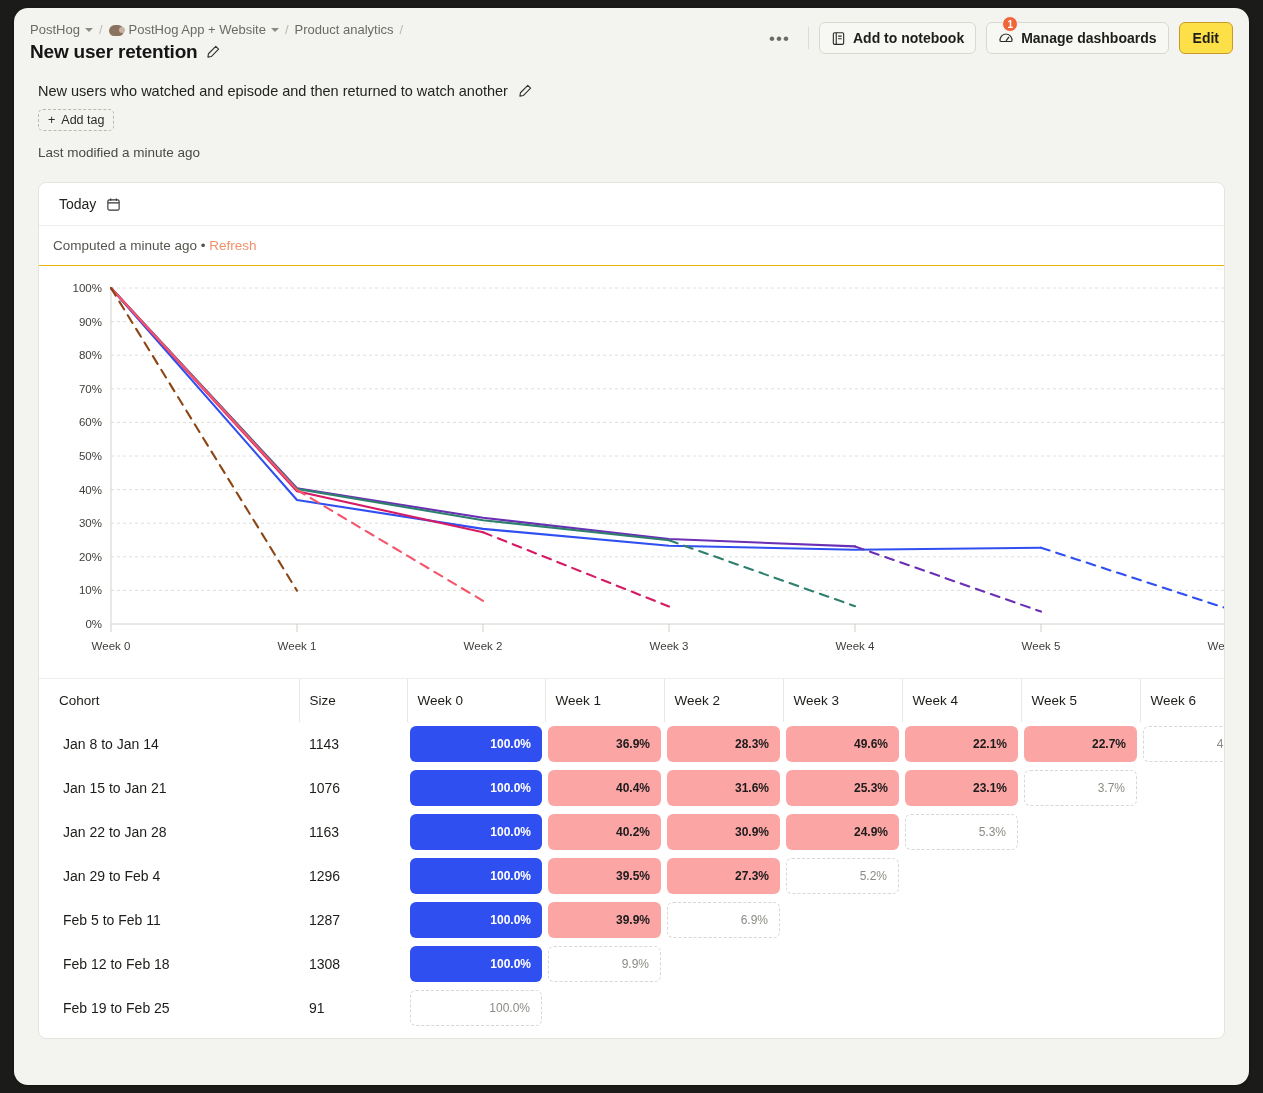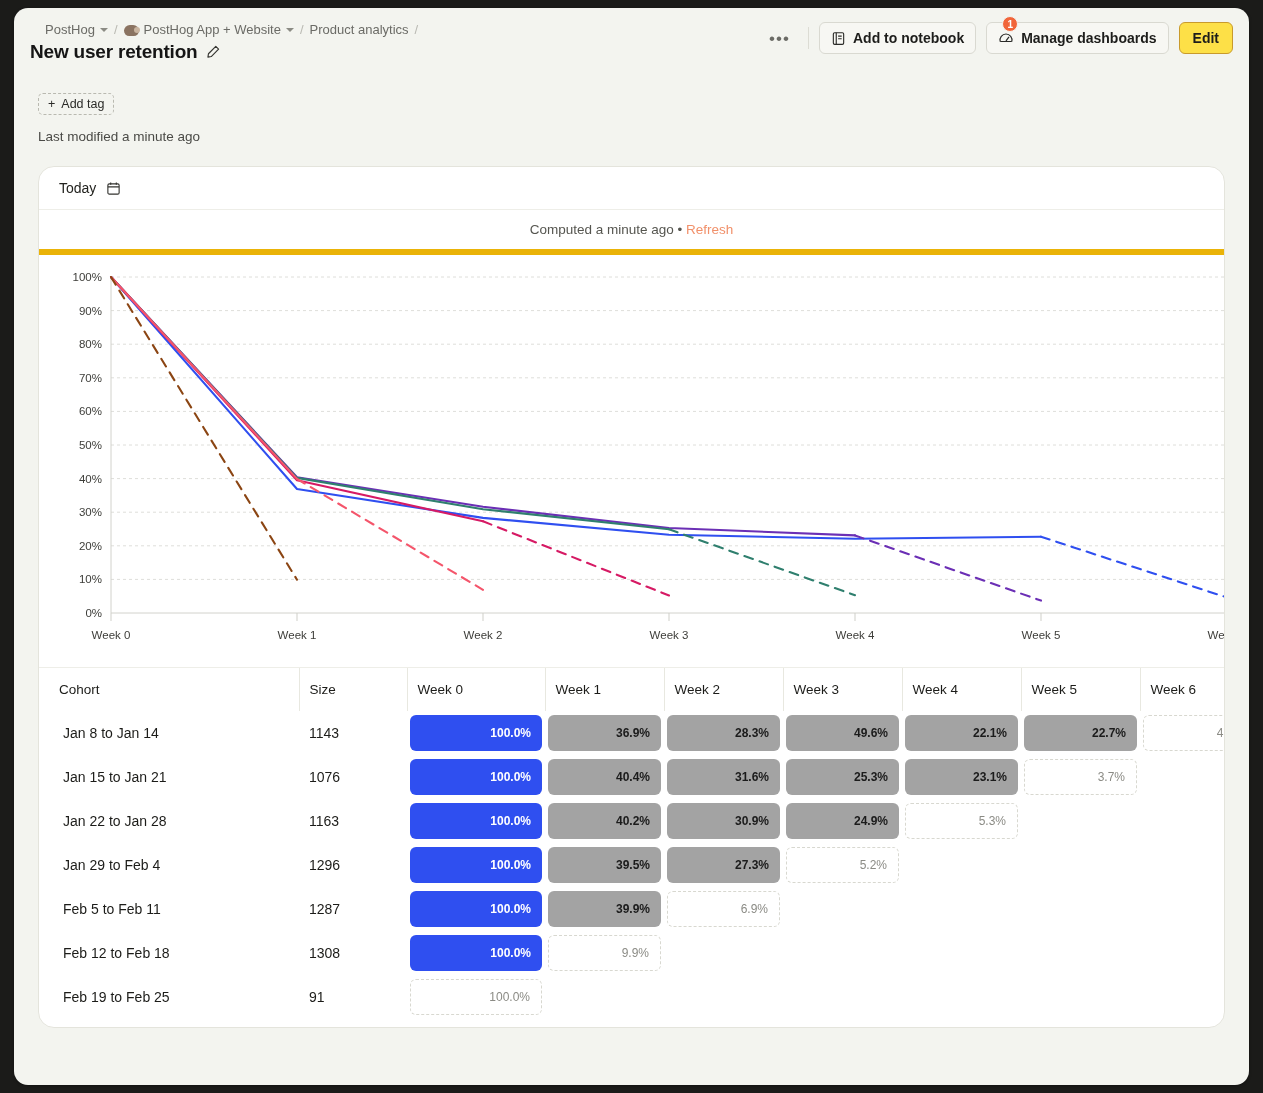--- a/index.html
+++ b/index.html
@@ -14,21 +14,21 @@
     left: 14px; top: 8px;
     width: 1235px; height: 1077px;
     background: #f3f4ef;
     border-radius: 14px;
     overflow: hidden;
     box-shadow: 0 1px 3px rgba(0,0,0,.35);
   }
 
   
   .topbar { padding: 14px 16px 0 16px; position: relative; }
-  .breadcrumb { display: flex; align-items: center; gap: 6px; font-size: 13px; color: #6b6b66; margin-left: 15px; }
+  .breadcrumb { display: flex; align-items: center; gap: 6px; font-size: 13px; color: #6b6b66; }
   .bc-item { display: flex; align-items: center; gap: 5px; cursor: pointer; }
   .bc-sep { color: #b9b9b2; }
   .chev { width: 0; height: 0; border-left: 4px solid transparent; border-right: 4px solid transparent;
           border-top: 4.5px solid #8b8b84; display: inline-block; }
   .hog { width: 15px; height: 11px; background: #8a7361; border-radius: 8px 8px 7px 7px; display: inline-block;
          position: relative; top: 1px; }
   .hog:after { content:""; position:absolute; right:-1px; top:2px; width:6px; height:6px; background:#c9b49f;
                border-radius:50%; }
   .page-title-row { display: flex; align-items: center; gap: 9px; margin-top: 4px; }
   .page-title { font-size: 19px; font-weight: bold; color: #151515; letter-spacing: -.2px; }
@@ -60,31 +60,31 @@
     border: 1px dashed #b9b9b0; border-radius: 5px;
     padding: 3px 9px; font-size: 12.5px; color: #2a2a27; background: transparent; cursor: pointer;
   }
   .modified { margin-top: 14px; font-size: 13.5px; color: #4a4a46; }
 
   .pencil { width: 14px; height: 14px; flex: 0 0 auto; cursor: pointer; }
 
   
   .card {
     margin: 22px 24px 0 24px;
-    background: #fff; border: 1px solid #e4e4dc; border-radius: 16px; overflow: hidden;
+    background: #fff; border: 1px solid #e4e4dc; border-radius: 8px; overflow: hidden;
   }
   .filterbar { display: flex; align-items: center; gap: 10px; padding: 13px 14px; border-bottom: 1px solid #eeeee8; }
   .today { display: flex; align-items: center; gap: 10px; font-size: 14px; color: #23231f; padding: 0 6px; cursor: pointer; }
   .select {
     display: flex; align-items: center; justify-content: space-between;
     width: 236px; height: 32px; padding: 0 10px;
     border: 1px solid #d6d6cd; border-radius: 6px; background: #fff;
     font-size: 14px; font-weight: bold; color: #1b1b18; cursor: pointer;
   }
-  .computed { padding: 12px 14px; font-size: 13.5px; color: #55554f; border-bottom: 6px solid #eab308; text-align: center; }
+  .computed { padding: 12px 14px; font-size: 13.5px; color: #55554f; border-bottom: 1px solid #eab308; }
   .refresh { color: #f1906a; cursor: pointer; }
 
   
   .chart { padding: 8px 10px 4px 10px; }
   svg.line-chart { display: block; }
   .ylab, .xlab { font-family: "Liberation Sans", sans-serif; fill: #3d3d39; font-size: 11.5px; }
   .ylab { text-anchor: end; }
   .xlab { text-anchor: middle; }
   .grid { stroke: #dededa; stroke-width: 1; stroke-dasharray: 3 3; }
   .axis { stroke: #d2d2cc; stroke-width: 1; }
@@ -101,21 +101,21 @@
   th.first { border-left: none; }
   td { padding: 4px 3px; vertical-align: middle; }
   td.cohort { font-size: 14px; color: #1c1c19; padding-left: 14px; }
   td.size   { font-size: 14px; color: #1c1c19; padding-left: 10px; }
   .cell {
     height: 36px; border-radius: 6px;
     display: flex; align-items: center; justify-content: flex-end;
     padding-right: 11px; font-size: 12px; font-weight: bold;
   }
   .cell.full  { background: #2f4ff0; color: #ffffff; }
-  .cell.part  { background: #a3a3a3; color: #1b1b1b; }
+  .cell.part  { background: #fca5a5; color: #1b1b1b; }
   .cell.empty { background: #fff; border: 1px dashed #d8d8d0; color: #8b8b85; font-weight: normal; }
   .cell.blank { background: transparent; }
 </style>
 </head>
 <body>
 
 <div class="window">
 
   <div class="topbar">
     <div class="breadcrumb" id="breadcrumb">
@@ -167,20 +167,26 @@
         <span>Manage dashboards</span>
       </div>
 
       <div class="btn edit">
         <span>Edit</span>
       </div>
     </div>
   </div>
 
   <div class="descwrap">
+    <div class="desc-row">
+      <div class="desc">New users who watched and episode and then returned to watch another</div>
+      <svg class="pencil" viewBox="0 0 16 16">
+        <path d="M11.2 1.6l3.2 3.2-8.4 8.4-3.8.6.6-3.8z" fill="none" stroke="#33332f" stroke-width="1.3" stroke-linejoin="round"></path>
+      </svg>
+    </div>
     <div class="tagbtn">
       <span>+</span>
       <span>Add tag</span>
     </div>
     <div class="modified">Last modified a minute ago</div>
   </div>
 
   <div class="card">
 
     <div class="filterbar">

